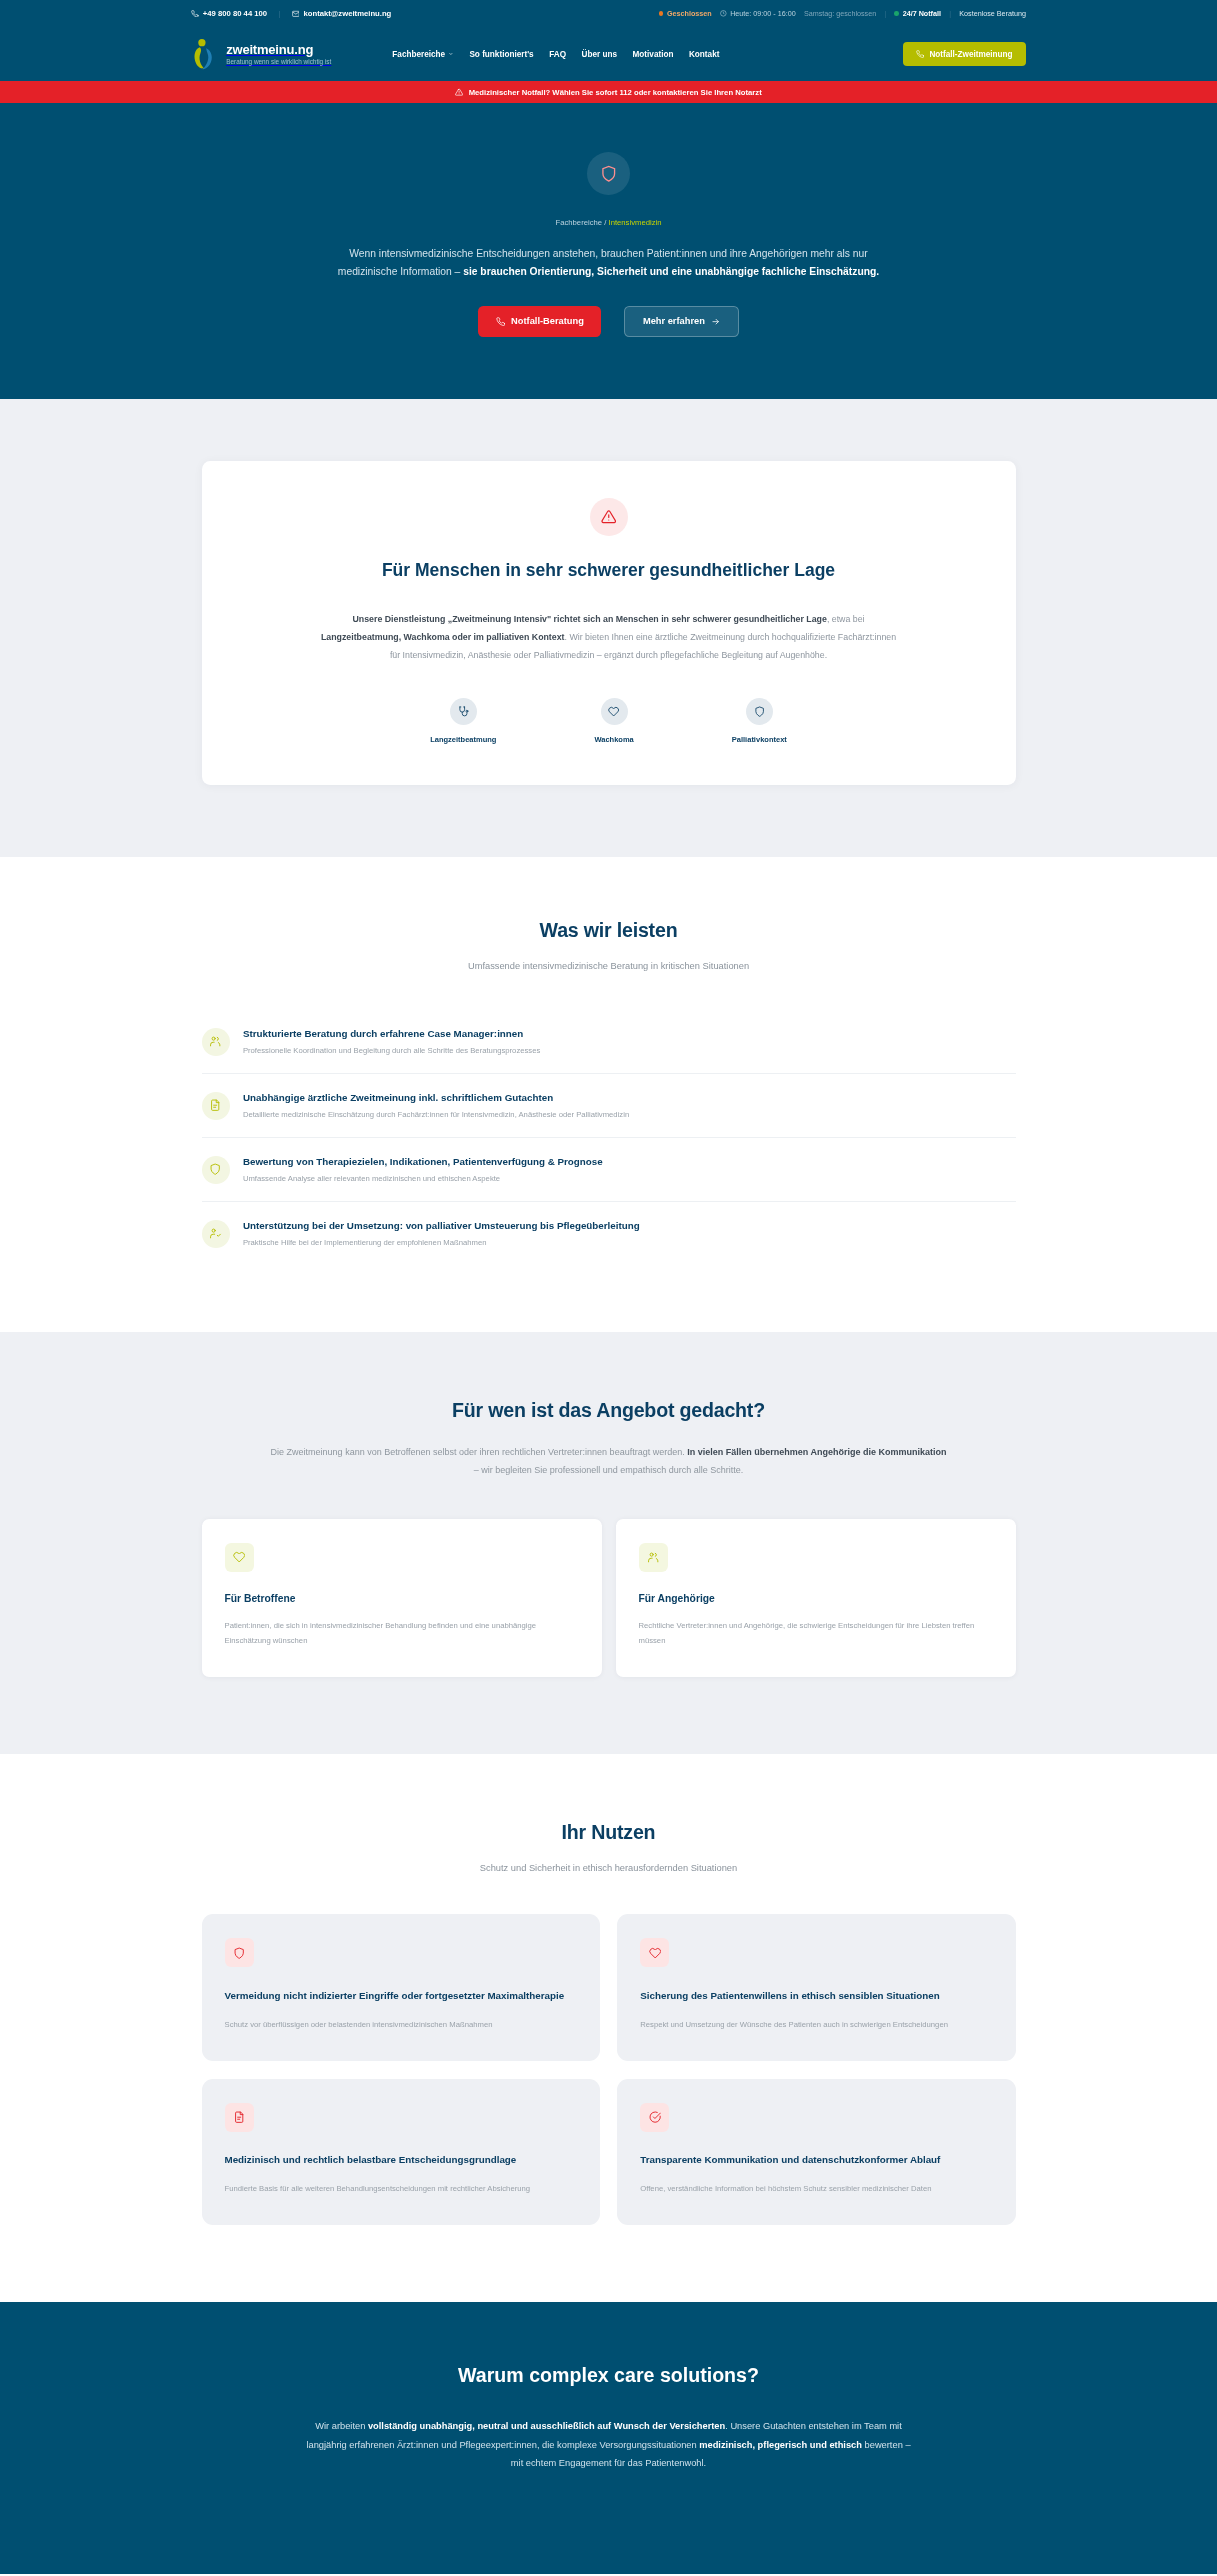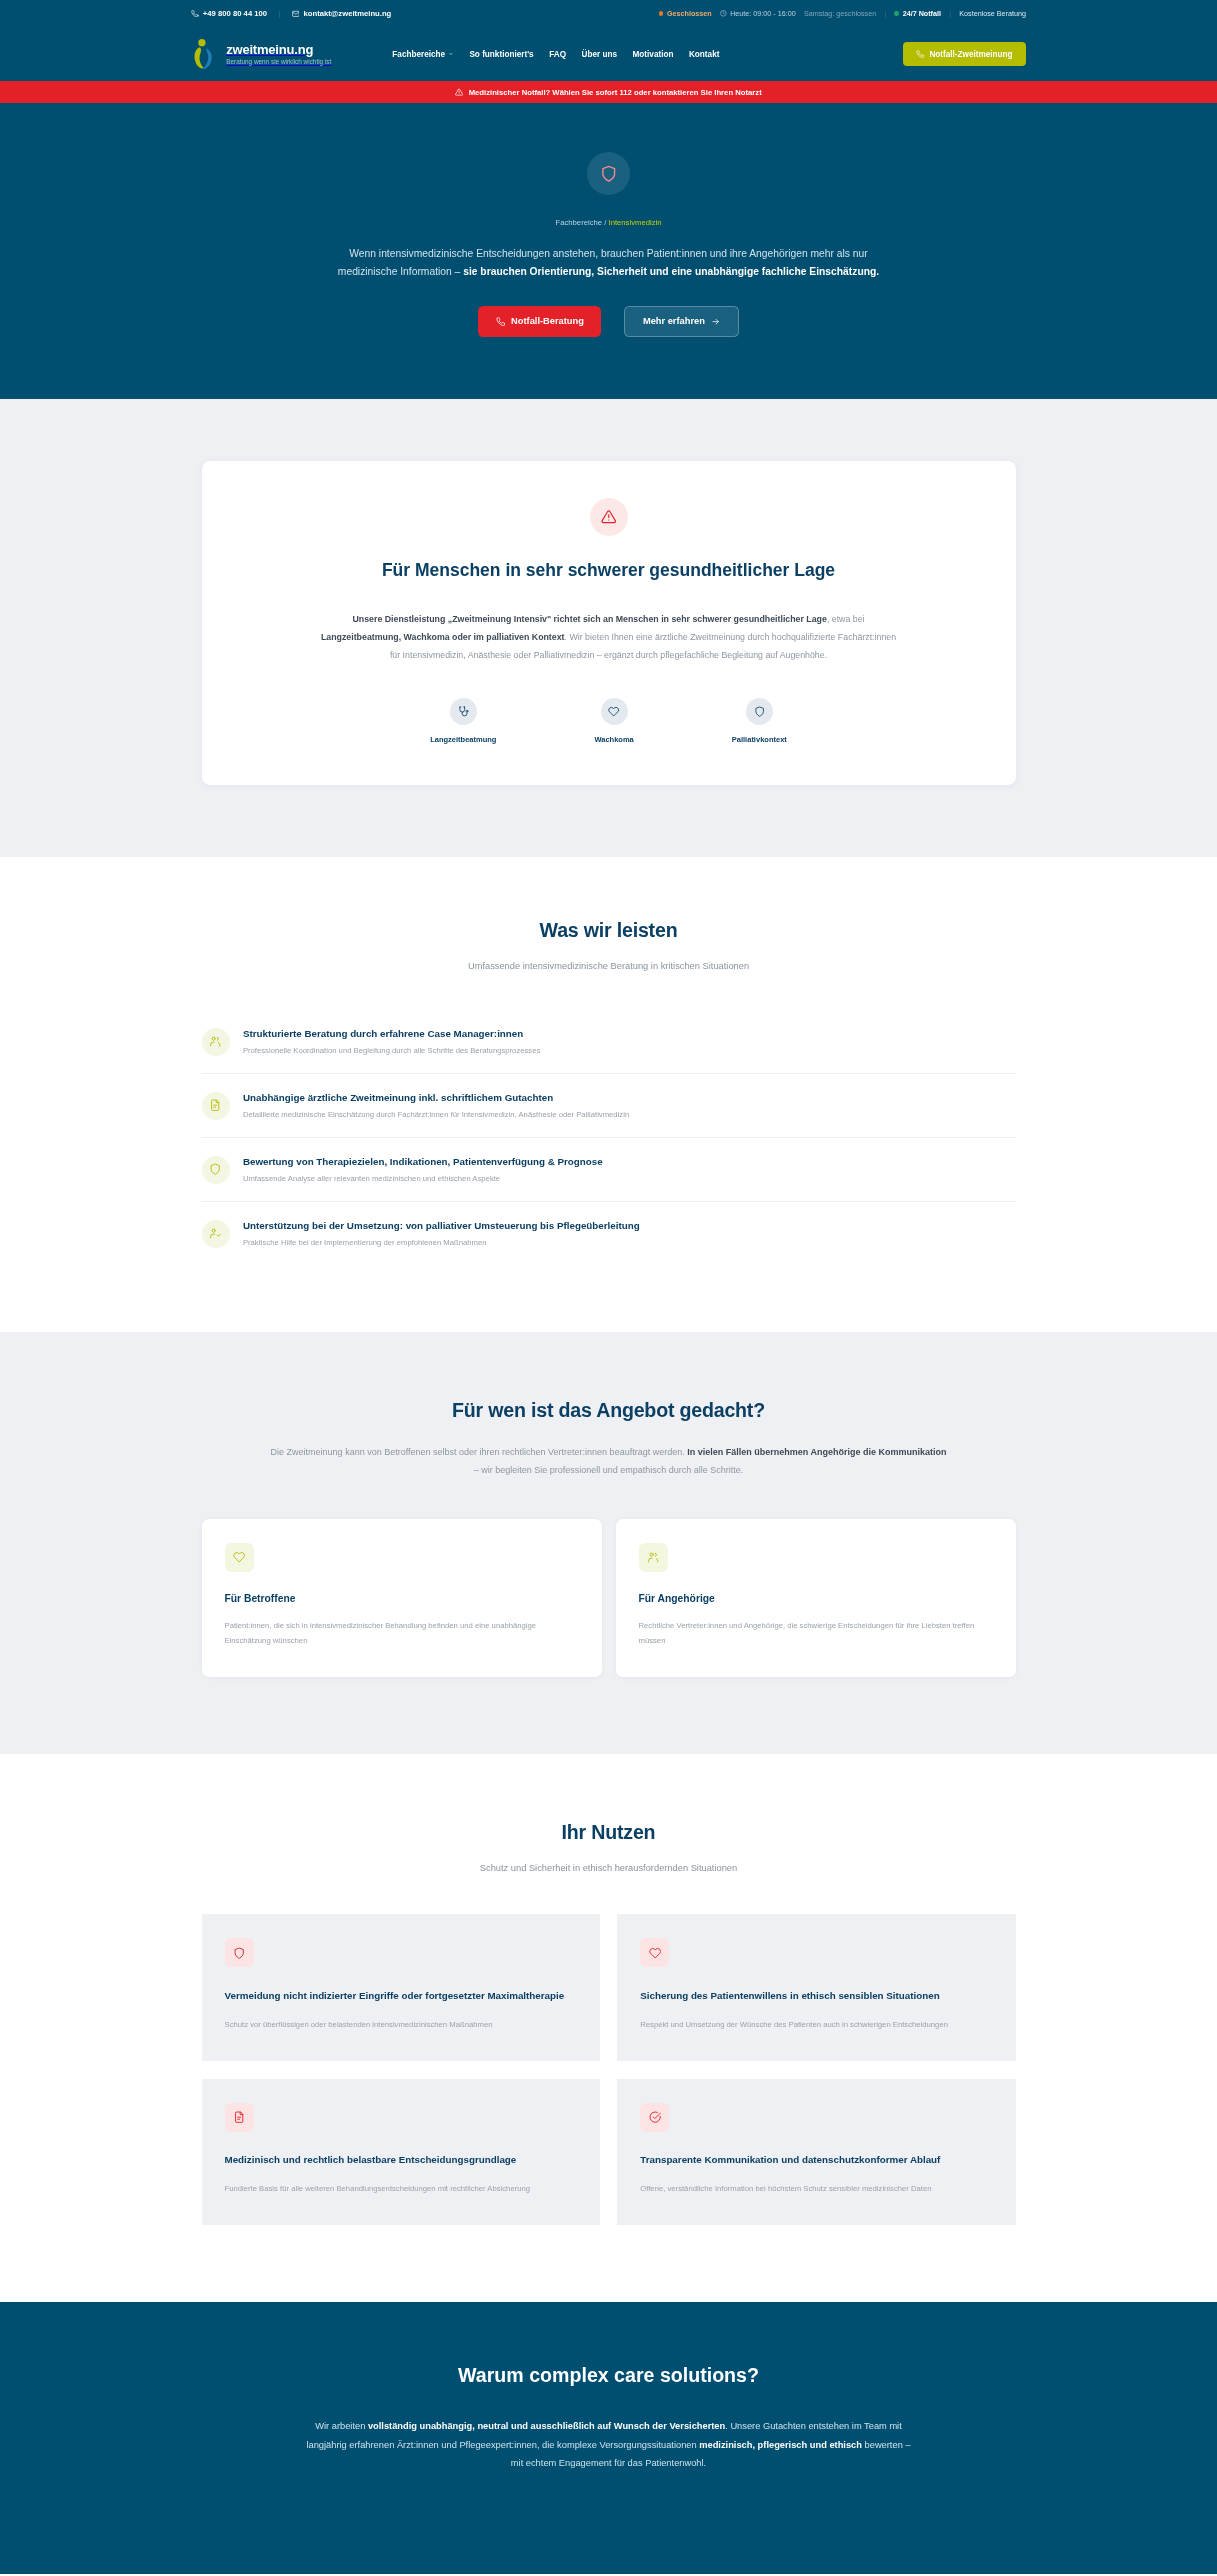--- a/index.html
+++ b/index.html
@@ -95,21 +95,21 @@
   .aud-intro b { color: #3f4a55; font-weight: 700; }
   .aud-grid { display: grid; grid-template-columns: 1fr 1fr; gap: 14px; margin-top: 40px; }
   .aud-card { background: #fff; border-radius: 7.2px; padding: 24px 23px 29px; box-shadow: 0 0.5px 5.2px rgba(20,40,60,.05); }
   .aud-ic { width: 29px; height: 29px; border-radius: 6.2px; background: #f4f7e0; display: flex;
             align-items: center; justify-content: center; margin-bottom: 21.6px; }
   .aud-t { font-size: 10.3px; font-weight: 700; color: #0b3f63; margin-bottom: 13.4px; }
   .aud-d { font-size: 7.7px; line-height: 1.95; color: #9aa2aa; }
 
   
   .ben-grid { display: grid; grid-template-columns: 1fr 1fr; gap: 17.5px; margin-top: 41px; }
-  .ben-card { background: #eef0f4; border-radius: 0; padding: 24px 23px 29px; }
+  .ben-card { background: #eef0f4; border-radius: 11px; padding: 24px 23px 29px; }
   .ben-ic { width: 29px; height: 29px; border-radius: 6.2px; background: #fde4e4; display: flex;
             align-items: center; justify-content: center; margin-bottom: 21.6px; }
   .ben-t { font-size: 9.8px; font-weight: 700; color: #0b3f63; line-height: 1.5; margin-bottom: 13.4px; }
   .ben-d { font-size: 7.7px; line-height: 1.95; color: #9aa2aa; }
 
   
   .why { padding: 62px 0 57px; text-align: center; }
   .why h2 { color: #fff; font-size: 19.6px; font-weight: 700; margin-bottom: 30px; }
   .why p { color: #cfe2ec; font-size: 9.3px; line-height: 2.0; max-width: 608px; margin: 0 auto 44px; }
   .why p b { color: #ffffff; font-weight: 700; }

